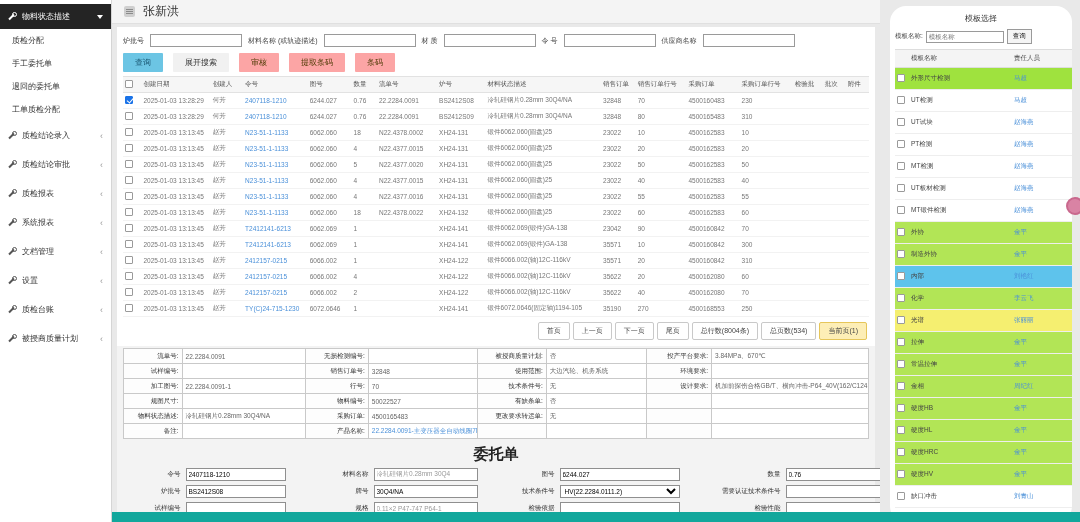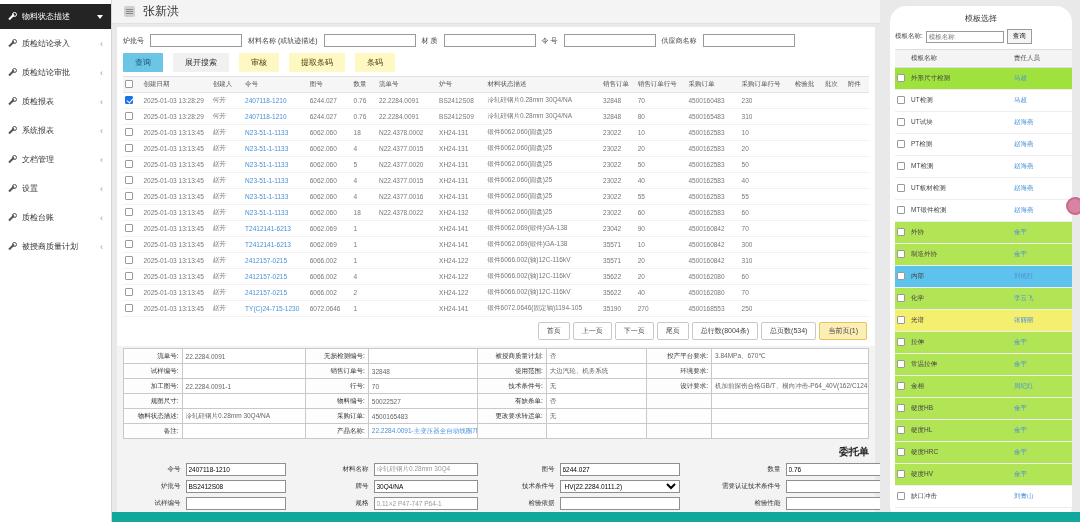--- a/index.html
+++ b/index.html
@@ -37,21 +37,21 @@
 .card{background:#fff;padding:4px 6px 2px 6px}
 
 
 .filter-row{display:flex;align-items:center;gap:6px;margin:3px 0 6px 0;flex-wrap:nowrap}
 .f-label{font-size:7px;color:#444;white-space:nowrap}
 .f-input{width:92px;height:13px;border:1px solid #9a9a9a;background:#fff;font-size:7px;padding:0 2px}
 .btn-row{display:flex;align-items:center;gap:10px;margin:2px 0 4px 0}
 .btn{font-size:8px;padding:4px 12px;border:none;cursor:pointer;border-radius:1px}
 .btn.blue{background:#6cc5e4;color:#14506b}
 .btn.plain{background:#f1f1f1;color:#333}
-.btn.yellow{background:#fef9c3;color:#4d3a05}
+.btn.yellow{background:#fca5a5;color:#4d3a05}
 
 
 table.grid{width:100%;border-collapse:collapse;table-layout:fixed;font-size:6.5px}
 table.grid th{background:#f6f6f6;border-top:1px solid #e2e2e2;border-bottom:1px solid #e2e2e2;color:#555;font-weight:normal;text-align:left;padding:3px 2px;white-space:nowrap;overflow:hidden}
 table.grid td{padding:3px 2px;border-bottom:1px solid #f2f2f2;color:#777;white-space:nowrap;overflow:hidden}
 a.lnk{color:#4a90d9;text-decoration:none;cursor:pointer}
 .cb{width:8px;height:8px;border:1px solid #9a9a9a;background:#fff;border-radius:1px;display:inline-block;position:relative;cursor:pointer}
 .cb.checked{background:#1a73e8;border-color:#1a73e8}
 .cb.checked::after{content:"";position:absolute;left:2px;top:0px;width:3px;height:5px;border:solid #fff;border-width:0 1px 1px 0;transform:rotate(40deg)}
 
@@ -61,21 +61,21 @@
 .pg-btn.cur{background:#fdeeb6;border-color:#e6c65a}
 
 
 .lower{background:#f3f3f3;padding:2px 6px 0 6px}
 table.detail{width:100%;border-collapse:collapse;table-layout:fixed;font-size:6.5px;background:#fff}
 table.detail td{border:1px solid #c9c9c9;padding:2.5px 3px;white-space:nowrap;overflow:hidden}
 td.dl{text-align:right;color:#333;background:#fdfdfd}
 td.dv{color:#666}
 
 
-.form-title{text-align:right;font-size:10px;font-weight:bold;color:#222;margin:6px 0 4px 0}
+.form-title{text-align:center;font-size:15px;font-weight:bold;color:#222;margin:6px 0 4px 0}
 .form-grid{display:grid;grid-template-columns:74px 100px 78px 104px 72px 120px 96px 100px;column-gap:5px;row-gap:4px;justify-content:center;align-items:center}
 .fg-label{font-size:6.5px;color:#333;text-align:right;white-space:nowrap;overflow:hidden}
 .fg-input{height:13px;border:1px solid #8f8f8f;background:#fff;font-size:6.5px;padding:0 2px;width:100%}
 .fg-input.gray{color:#999}
 select.fg-input{padding:0}
 
 
 .panel{width:200px;flex-shrink:0;background:#e9e9e9;padding:6px 8px 0 10px}
 .panel-card{background:#fff;border-radius:16px;padding:5px 5px 0 5px;height:100%;overflow:hidden}
 .panel-title{text-align:center;font-size:8px;color:#333;margin:2px 0 5px 0}
@@ -101,20 +101,26 @@
 
 <div class="root">
 
   <div class="sidebar">
     <div class="side-hdr">
       <span class="wicon"></span>
       <span>物料状态描述</span>
       <span class="grow"></span>
       <span class="tri-down"></span>
     </div>
+    <div id="side-items">
+        <div class="side-item">质检分配</div>
+        <div class="side-item">手工委托单</div>
+        <div class="side-item">退回的委托单</div>
+        <div class="side-item">工单质检分配</div>
+      </div>
     <div id="side-groups">
         <div class="side-group">
           <span class="wicon"></span>
           <span>质检结论录入</span>
           <span class="grow"></span>
           <span class="chev-l">‹</span>
         </div>
         <div class="side-group">
           <span class="wicon"></span>
           <span>质检结论审批</span>

